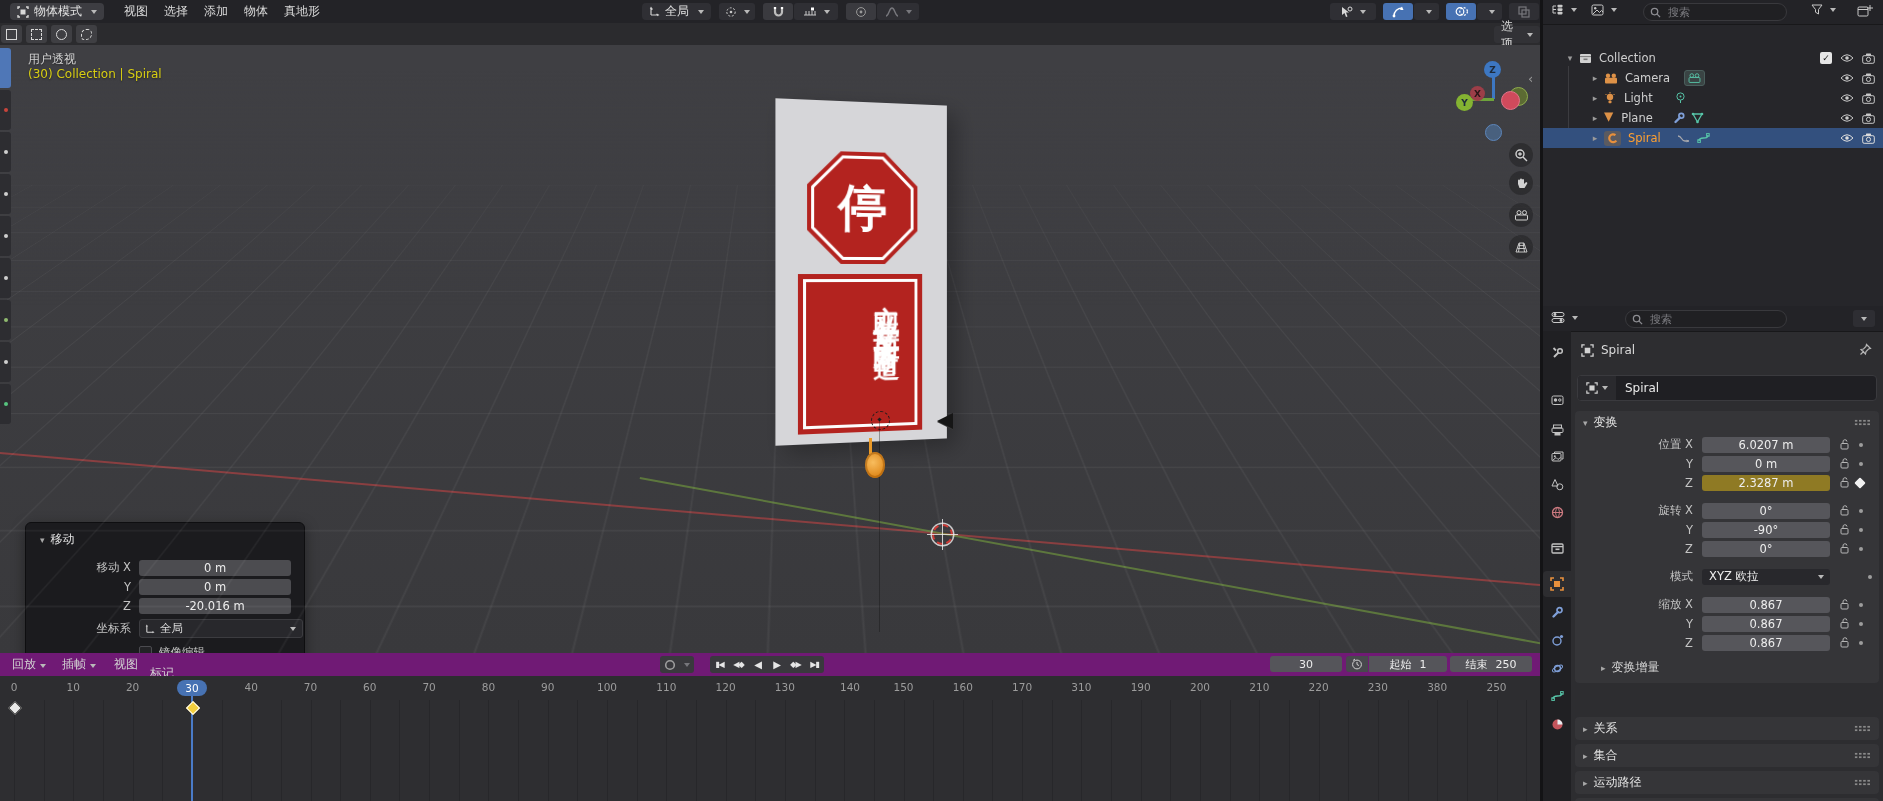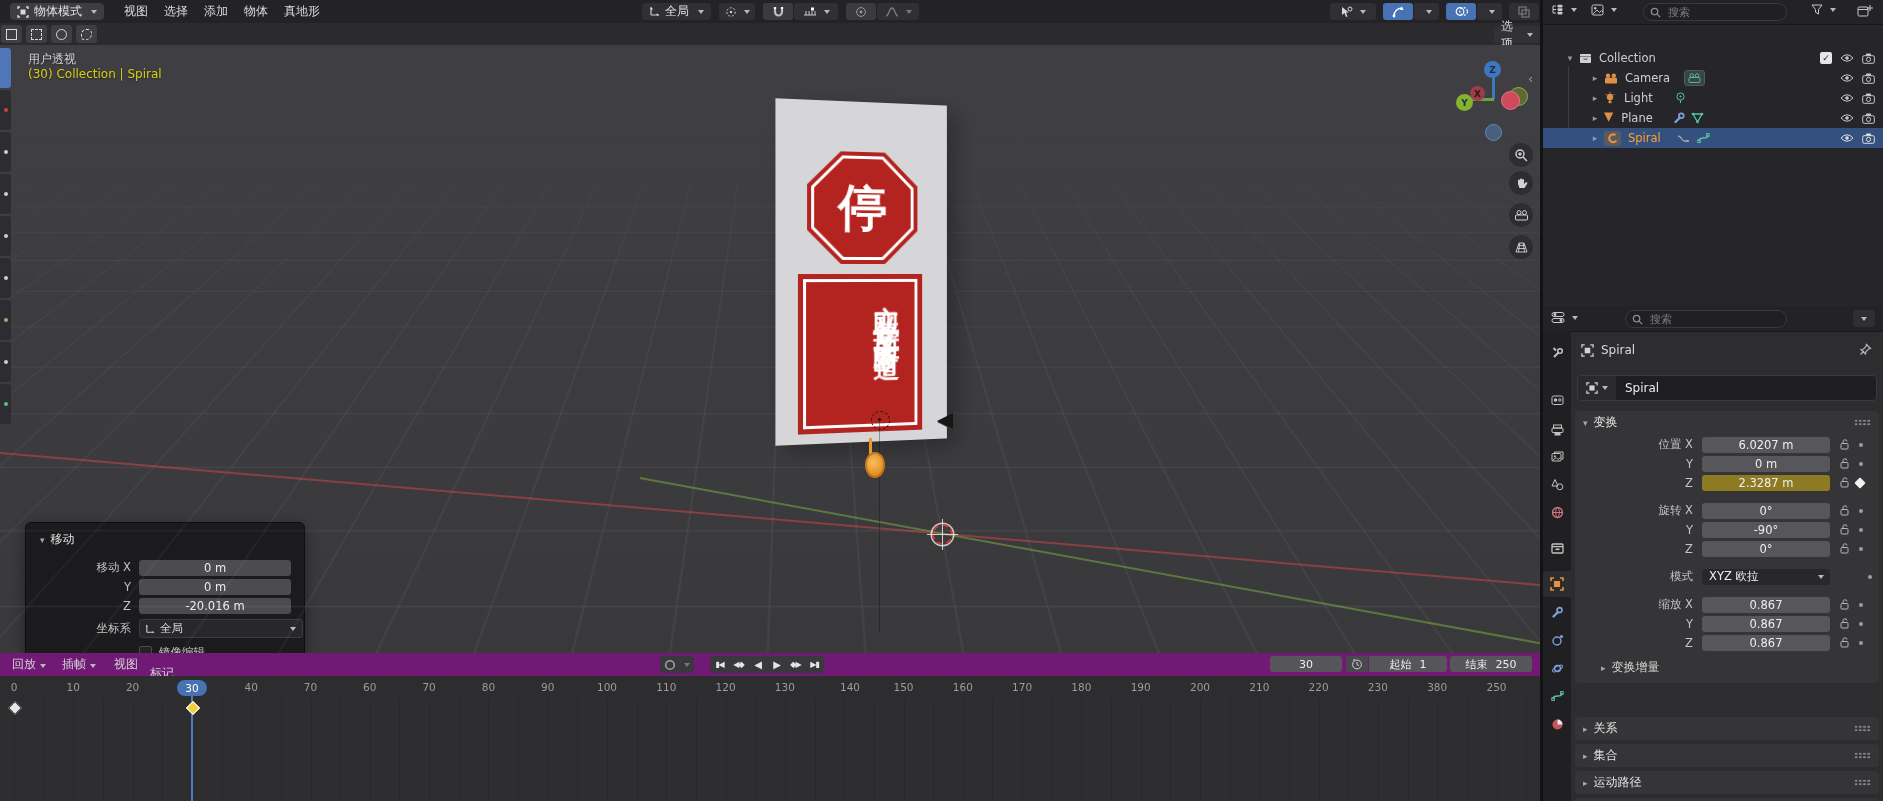--- a/index.html
+++ b/index.html
@@ -437,21 +437,21 @@
         <span class="rmark" style="left: 488.4px;">80</span>
         <span class="rmark" style="left: 547.7px;">90</span>
         <span class="rmark" style="left: 607px;">100</span>
         <span class="rmark" style="left: 666.3px;">110</span>
         <span class="rmark" style="left: 725.6px;">120</span>
         <span class="rmark" style="left: 784.9px;">130</span>
         <span class="rmark" style="left: 850px; text-align: right;">140</span>
         <span class="rmark" style="left: 903.5px;">150</span>
         <span class="rmark" style="left: 962.8px;">160</span>
         <span class="rmark" style="left: 1022.1px;">170</span>
-        <span class="rmark" style="left: 1081.4px;">180</span>
+        <span class="rmark" style="left: 1081.4px;">310</span>
         <span class="rmark" style="left: 1140.7px;">190</span>
         <span class="rmark" style="left: 1200px;">200</span>
         <span class="rmark" style="left: 1259.3px;">210</span>
         <span class="rmark" style="left: 1318.6px;">220</span>
         <span class="rmark" style="left: 1377.9px;">230</span>
         <span class="rmark" style="left: 1437.2px;">380</span>
         <span class="rmark" style="left: 1496.5px;">250</span>
       </div>
     <div class="channels">
         <div class="chline" style="left: 14px;"></div>

